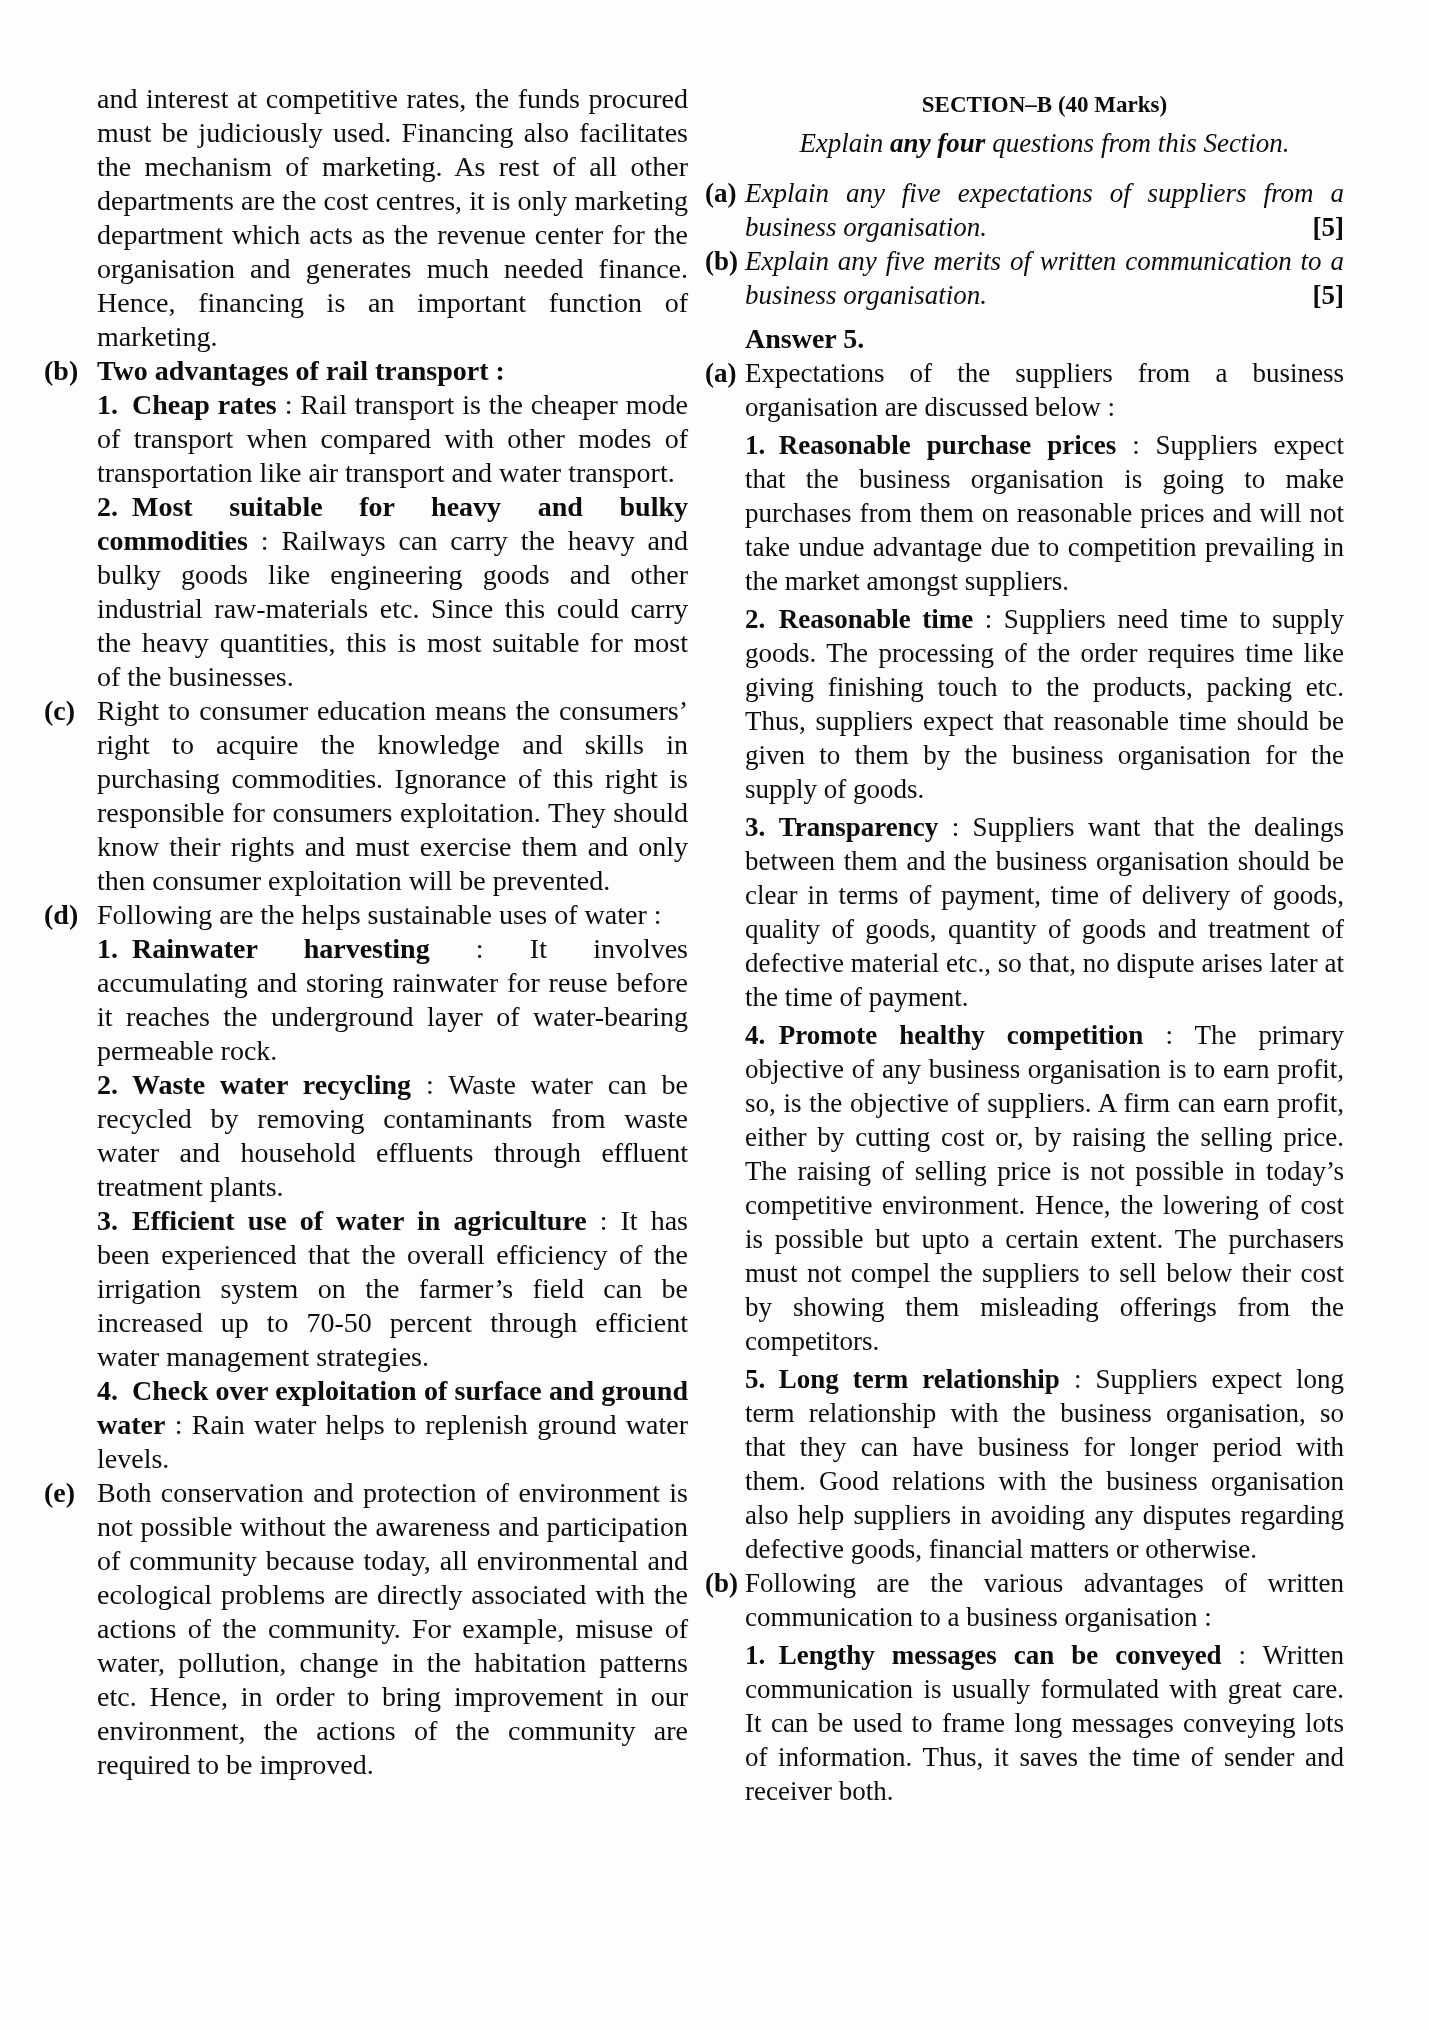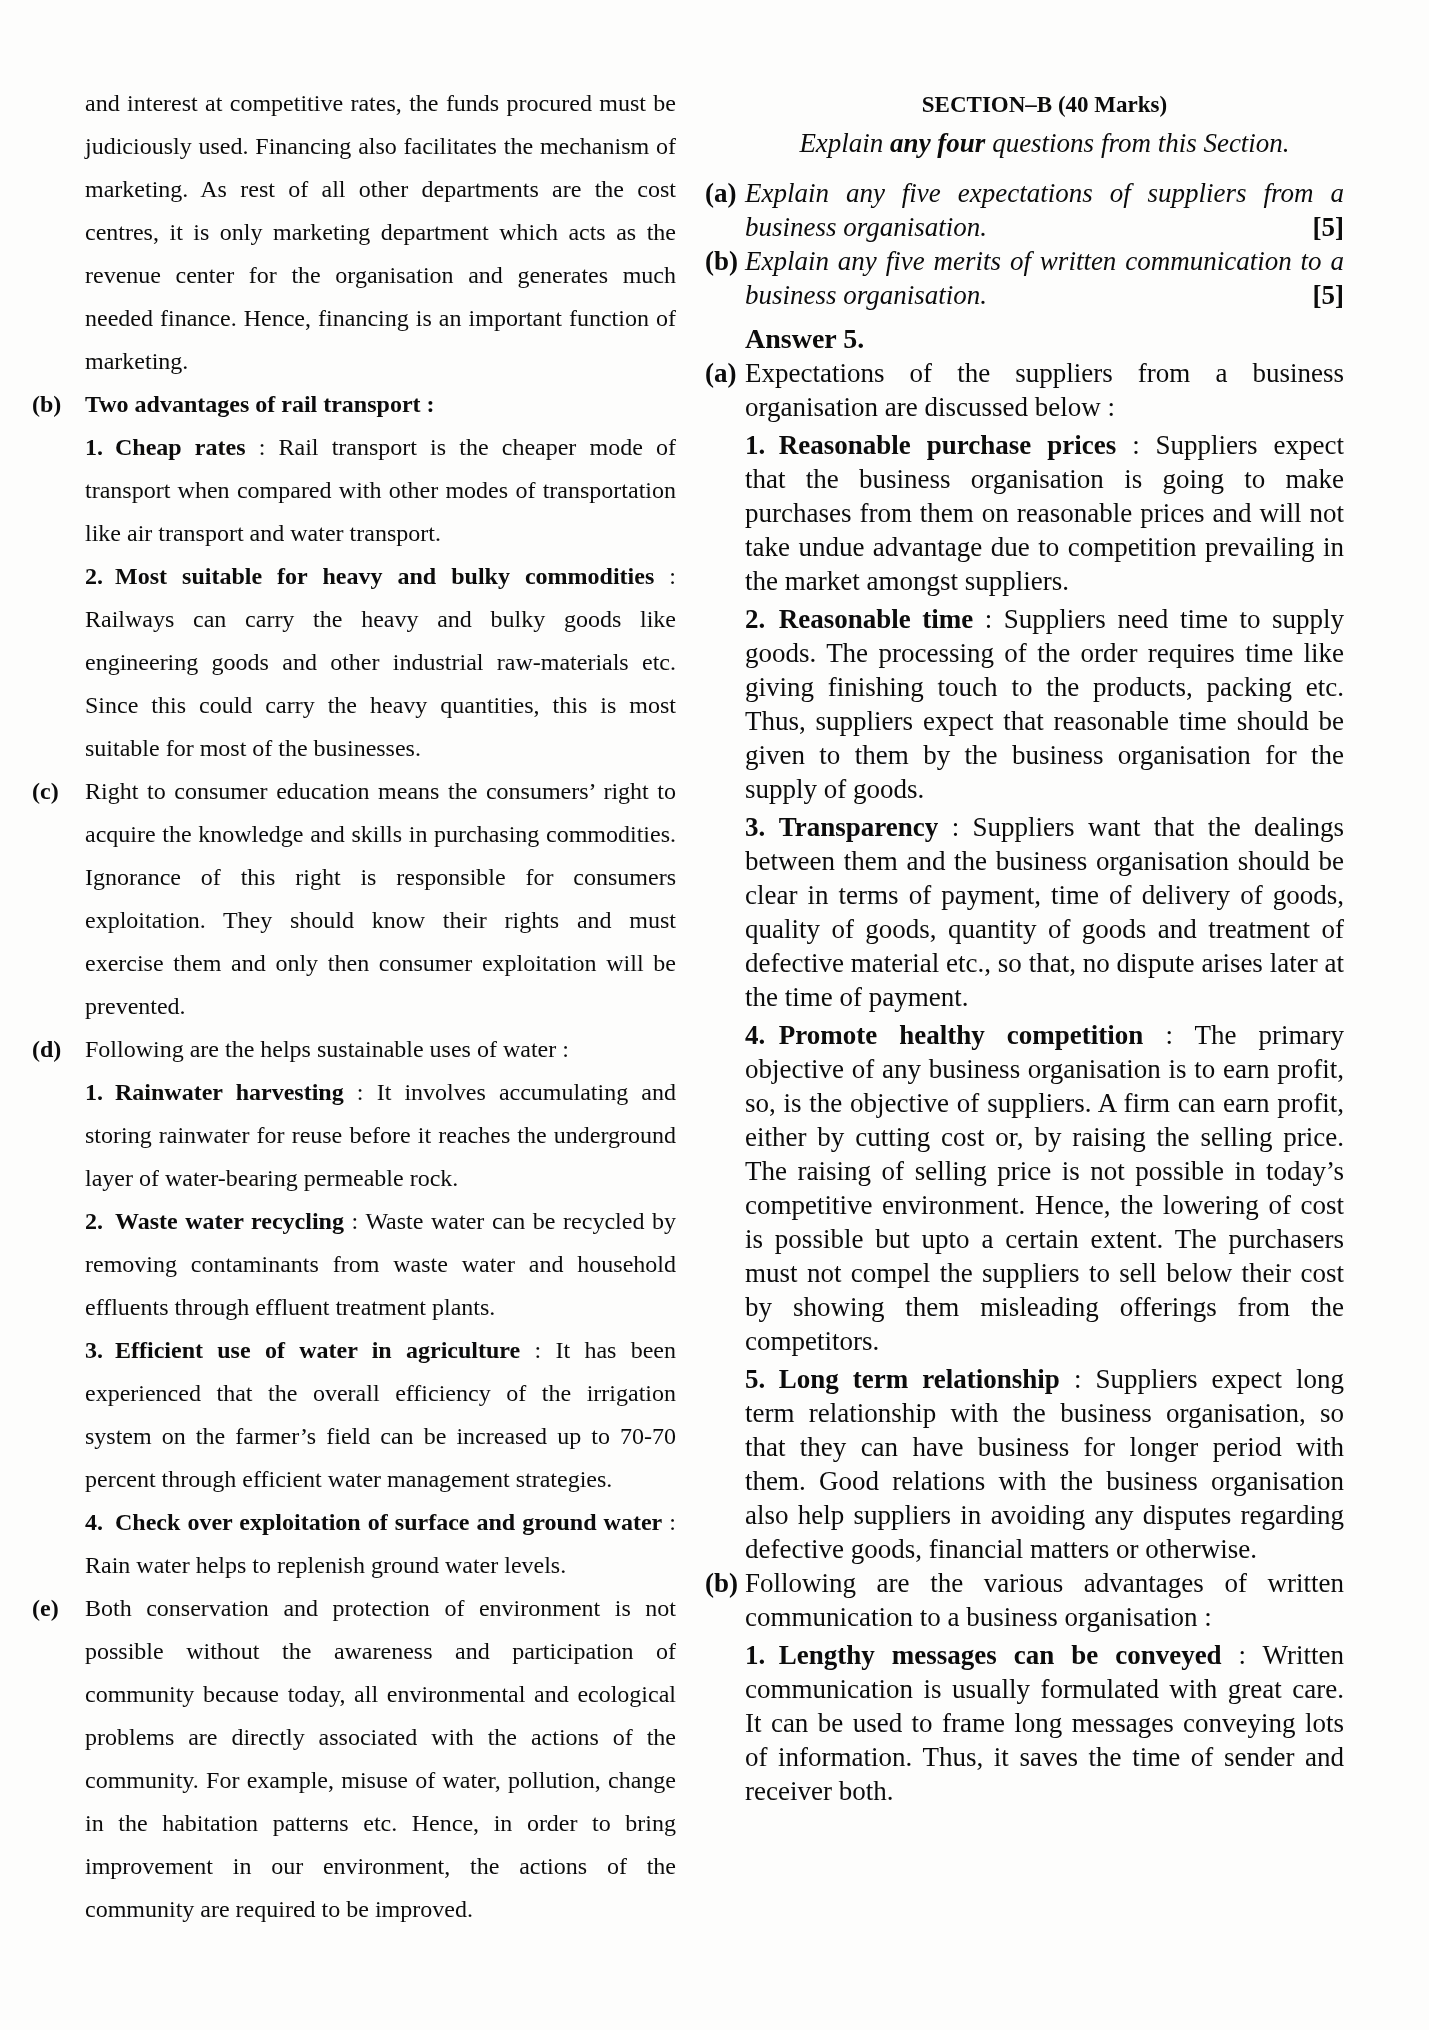--- a/index.html
+++ b/index.html
@@ -3,21 +3,21 @@
 <meta charset="utf-8">
 <style>
   * { margin:0; padding:0; box-sizing:border-box; }
   html,body { width:1429px; height:2030px; overflow:hidden; }
   .page {
     position:relative; width:1429px; height:2030px;
     font-family:"Liberation Serif","DejaVu Serif",serif;
     -webkit-font-smoothing:antialiased;
   }
   .column { position:absolute; text-align:justify; }
-  #col-left  { left:30px;  top:82px; width:646px; font-size:24px; line-height:43px; }
+  #col-left  { left:42px;  top:82px; width:646px; font-size:28px; line-height:34px; }
   #col-right { left:703px; top:88px; width:641px; font-size:27px; line-height:34px; }
 
   .block { position:relative; }
   #col-left  .block { padding-left:55px; }
   #col-right .block { padding-left:42px; }
 
   .block .label { position:absolute; left:2px; top:0; font-weight:bold; }
 
   .block.heading { padding-left:0; text-align:center; font-size:23px; margin-bottom:4px; }
   .block.centerpara { padding-left:0; text-align:center; margin-bottom:16px; }
@@ -35,21 +35,21 @@
 <div class="page" id="page" style="background: rgb(253, 253, 252); color: rgb(12, 12, 12);">
   <div class="column" id="col-left">
       <div class="block paragraph"><span class="content"><span>and interest at competitive rates, the funds procured must be judiciously used. Financing also facilitates the mechanism of marketing. As rest of all other departments are the cost centres, it is only marketing department which acts as the revenue center for the organisation and generates much needed finance. Hence, financing is an important function of marketing.</span></span></div>
       <div class="block labeled"><span class="label">(b)</span><span class="content"><span class="b">Two advantages of rail transport :</span></span></div>
       <div class="block numbered"><span class="content"><span class="b">1. Cheap rates</span><span> : Rail transport is the cheaper mode of transport when compared with other modes of transportation like air transport and water transport.</span></span></div>
       <div class="block numbered"><span class="content"><span class="b">2. Most suitable for heavy and bulky commodities</span><span> : Railways can carry the heavy and bulky goods like engineering goods and other industrial raw-materials etc. Since this could carry the heavy quantities, this is most suitable for most of the businesses.</span></span></div>
       <div class="block labeled"><span class="label">(c)</span><span class="content"><span>Right to consumer education means the consumers’ right to acquire the knowledge and skills in purchasing commodities. Ignorance of this right is responsible for consumers exploitation. They should know their rights and must exercise them and only then consumer exploitation will be prevented.</span></span></div>
       <div class="block labeled"><span class="label">(d)</span><span class="content"><span>Following are the helps sustainable uses of water :</span></span></div>
       <div class="block numbered"><span class="content"><span class="b">1. Rainwater harvesting</span><span> : It involves accumulating and storing rainwater for reuse before it reaches the underground layer of water-bearing permeable rock.</span></span></div>
       <div class="block numbered"><span class="content"><span class="b">2. Waste water recycling</span><span> : Waste water can be recycled by removing contaminants from waste water and household effluents through effluent treatment plants.</span></span></div>
-      <div class="block numbered"><span class="content"><span class="b">3. Efficient use of water in agriculture</span><span> : It has been experienced that the overall efficiency of the irrigation system on the farmer’s field can be increased up to 70-70 percent through efficient water management strategies.</span></span></div>
+      <div class="block numbered"><span class="content"><span class="b">3. Efficient use of water in agriculture</span><span> : It has been experienced that the overall efficiency of the irrigation system on the farmer’s field can be increased up to 70-50 percent through efficient water management strategies.</span></span></div>
       <div class="block numbered"><span class="content"><span class="b">4. Check over exploitation of surface and ground water</span><span> : Rain water helps to replenish ground water levels.</span></span></div>
       <div class="block labeled"><span class="label">(e)</span><span class="content"><span>Both conservation and protection of environment is not possible without the awareness and participation of community because today, all environmental and ecological problems are directly associated with the actions of the community. For example, misuse of water, pollution, change in the habitation patterns etc. Hence, in order to bring improvement in our environment, the actions of the community are required to be improved.</span></span></div>
     </div>
   <div class="column" id="col-right">
       <div class="block heading"><span class="content"><span class="b">SECTION–B (40 Marks)</span></span></div>
       <div class="block centerpara"><span class="content"><span class="i">Explain </span><span class="b i">any four</span><span class="i"> questions from this Section.</span></span></div>
       <div class="block question"><span class="label">(a)</span><span class="content"><span class="i">Explain any five expectations of suppliers from a business organisation.</span></span><span class="marks">[5]</span></div>
       <div class="block question"><span class="label">(b)</span><span class="content"><span class="i">Explain any five merits of written communication to a business organisation.</span></span><span class="marks">[5]</span></div>
       <div class="block subheading"><span class="content"><span class="b">Answer 5.</span></span></div>
       <div class="block labeled"><span class="label">(a)</span><span class="content"><span>Expectations of the suppliers from a business organisation are discussed below :</span></span></div>

